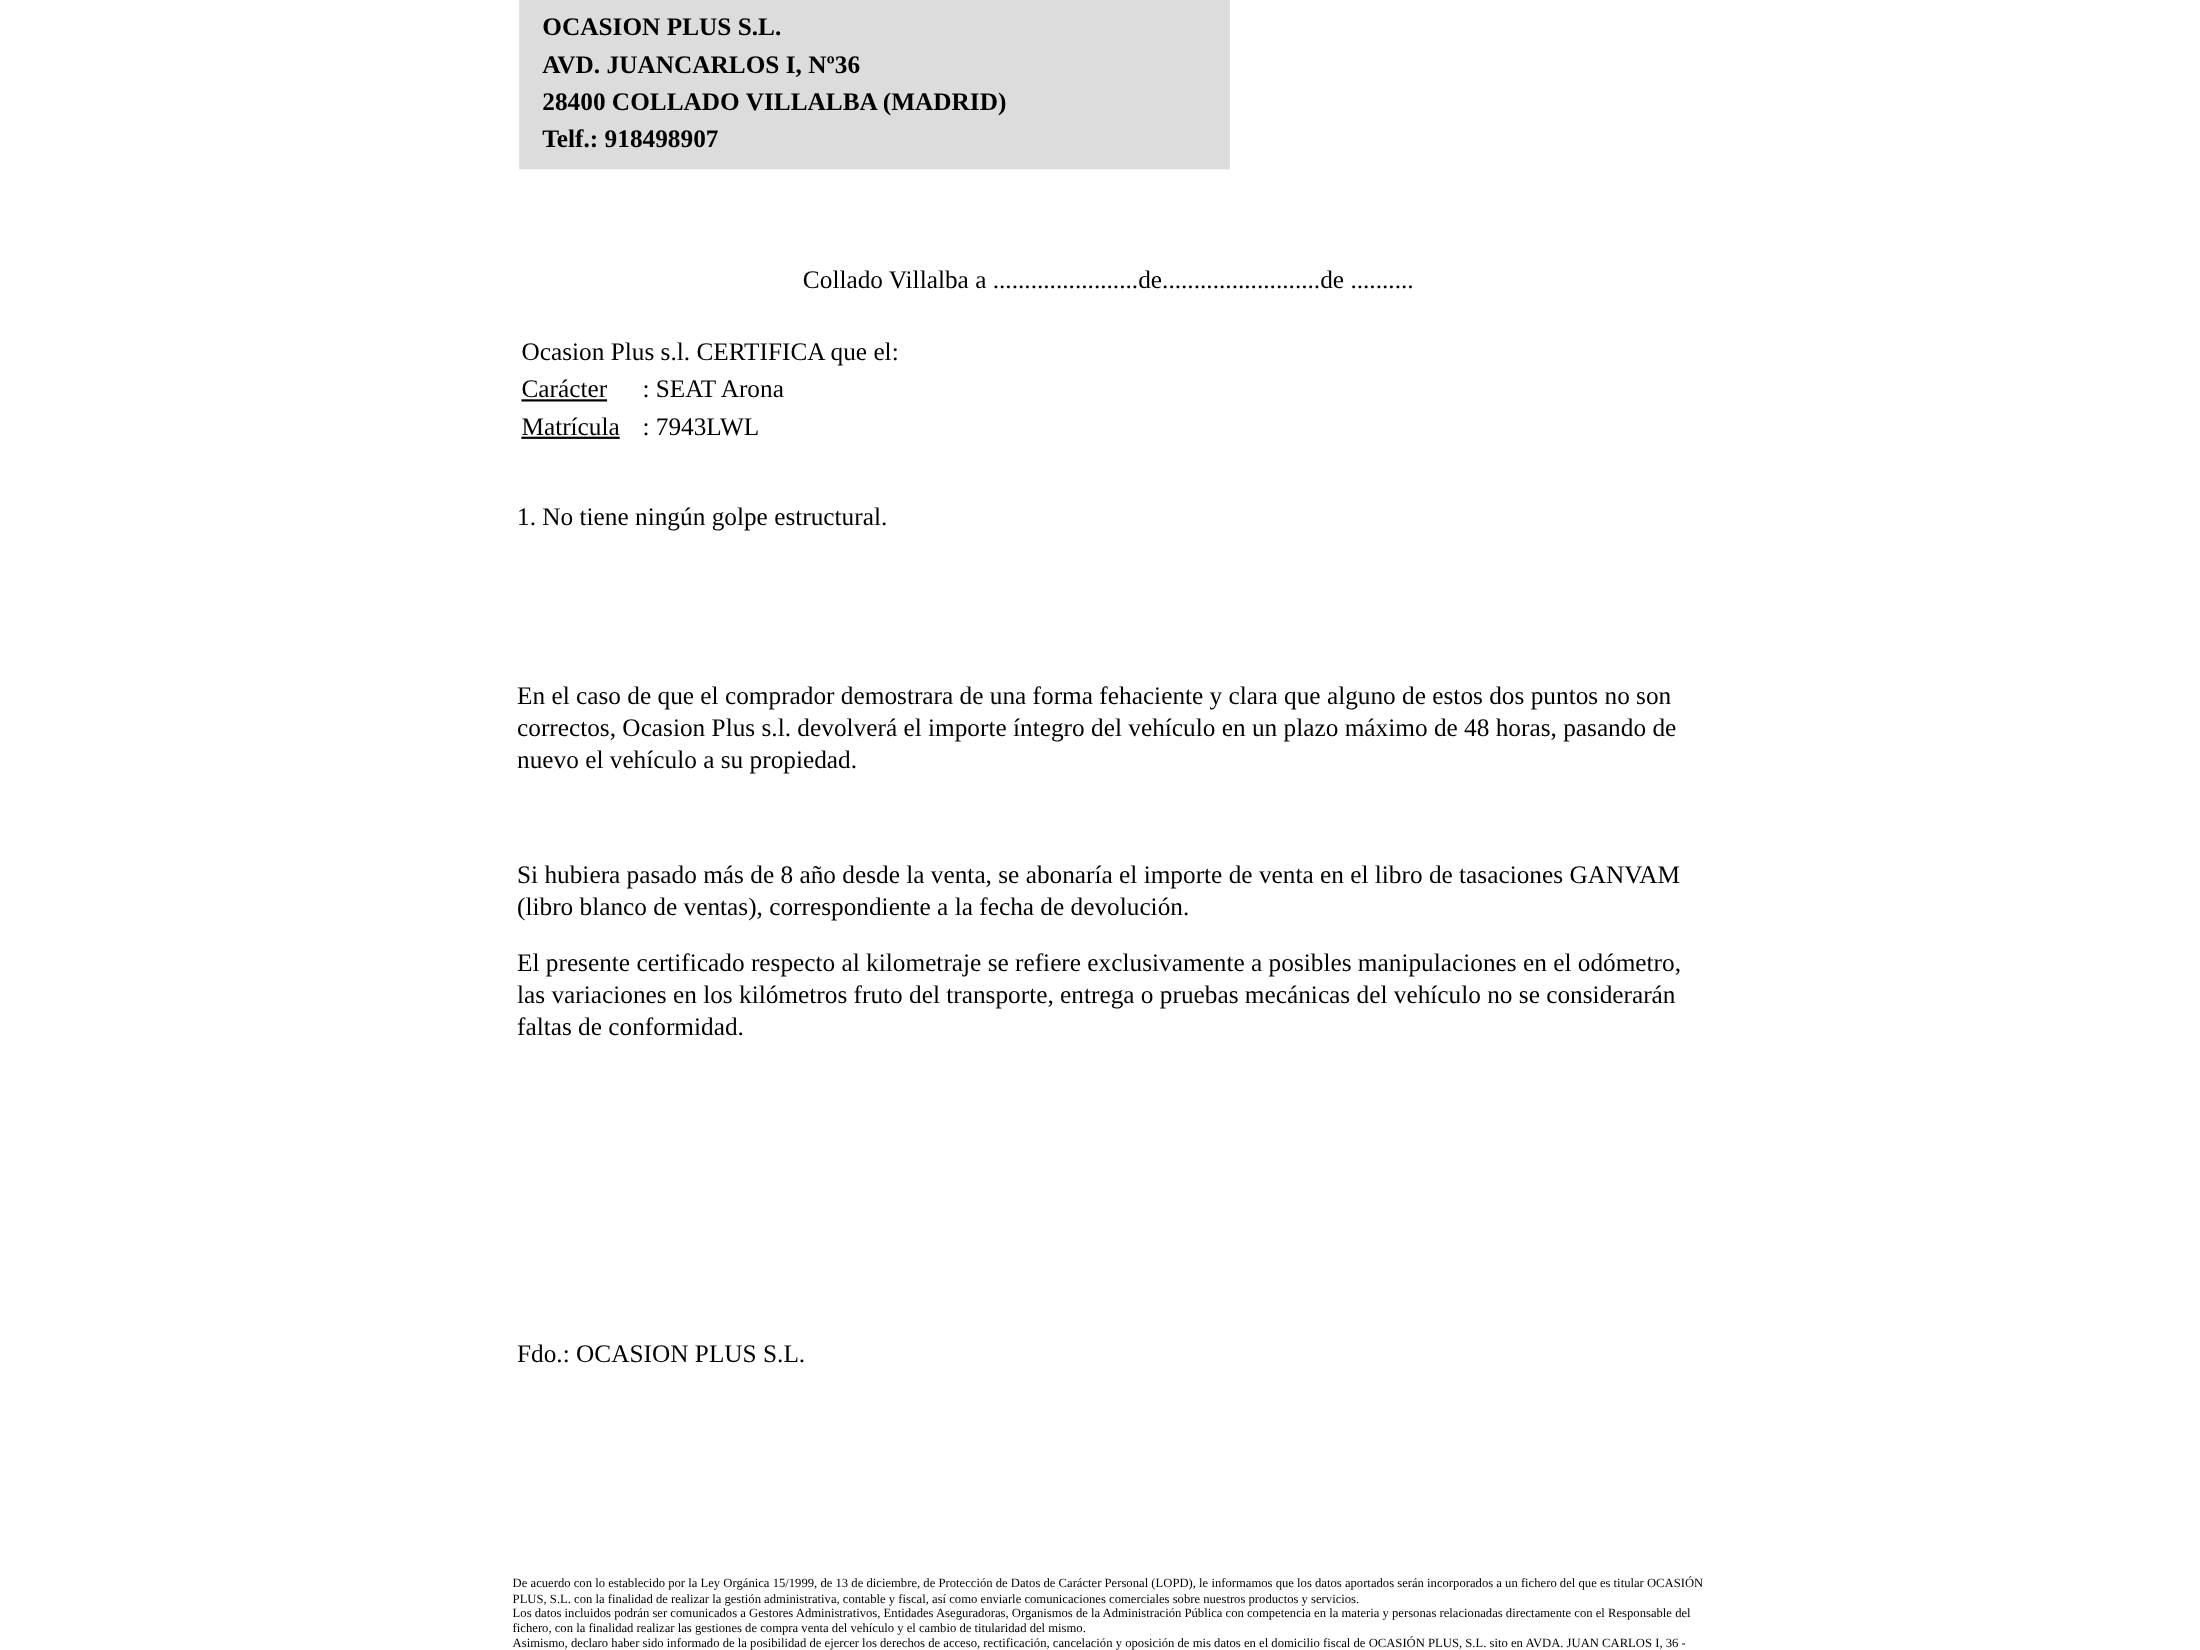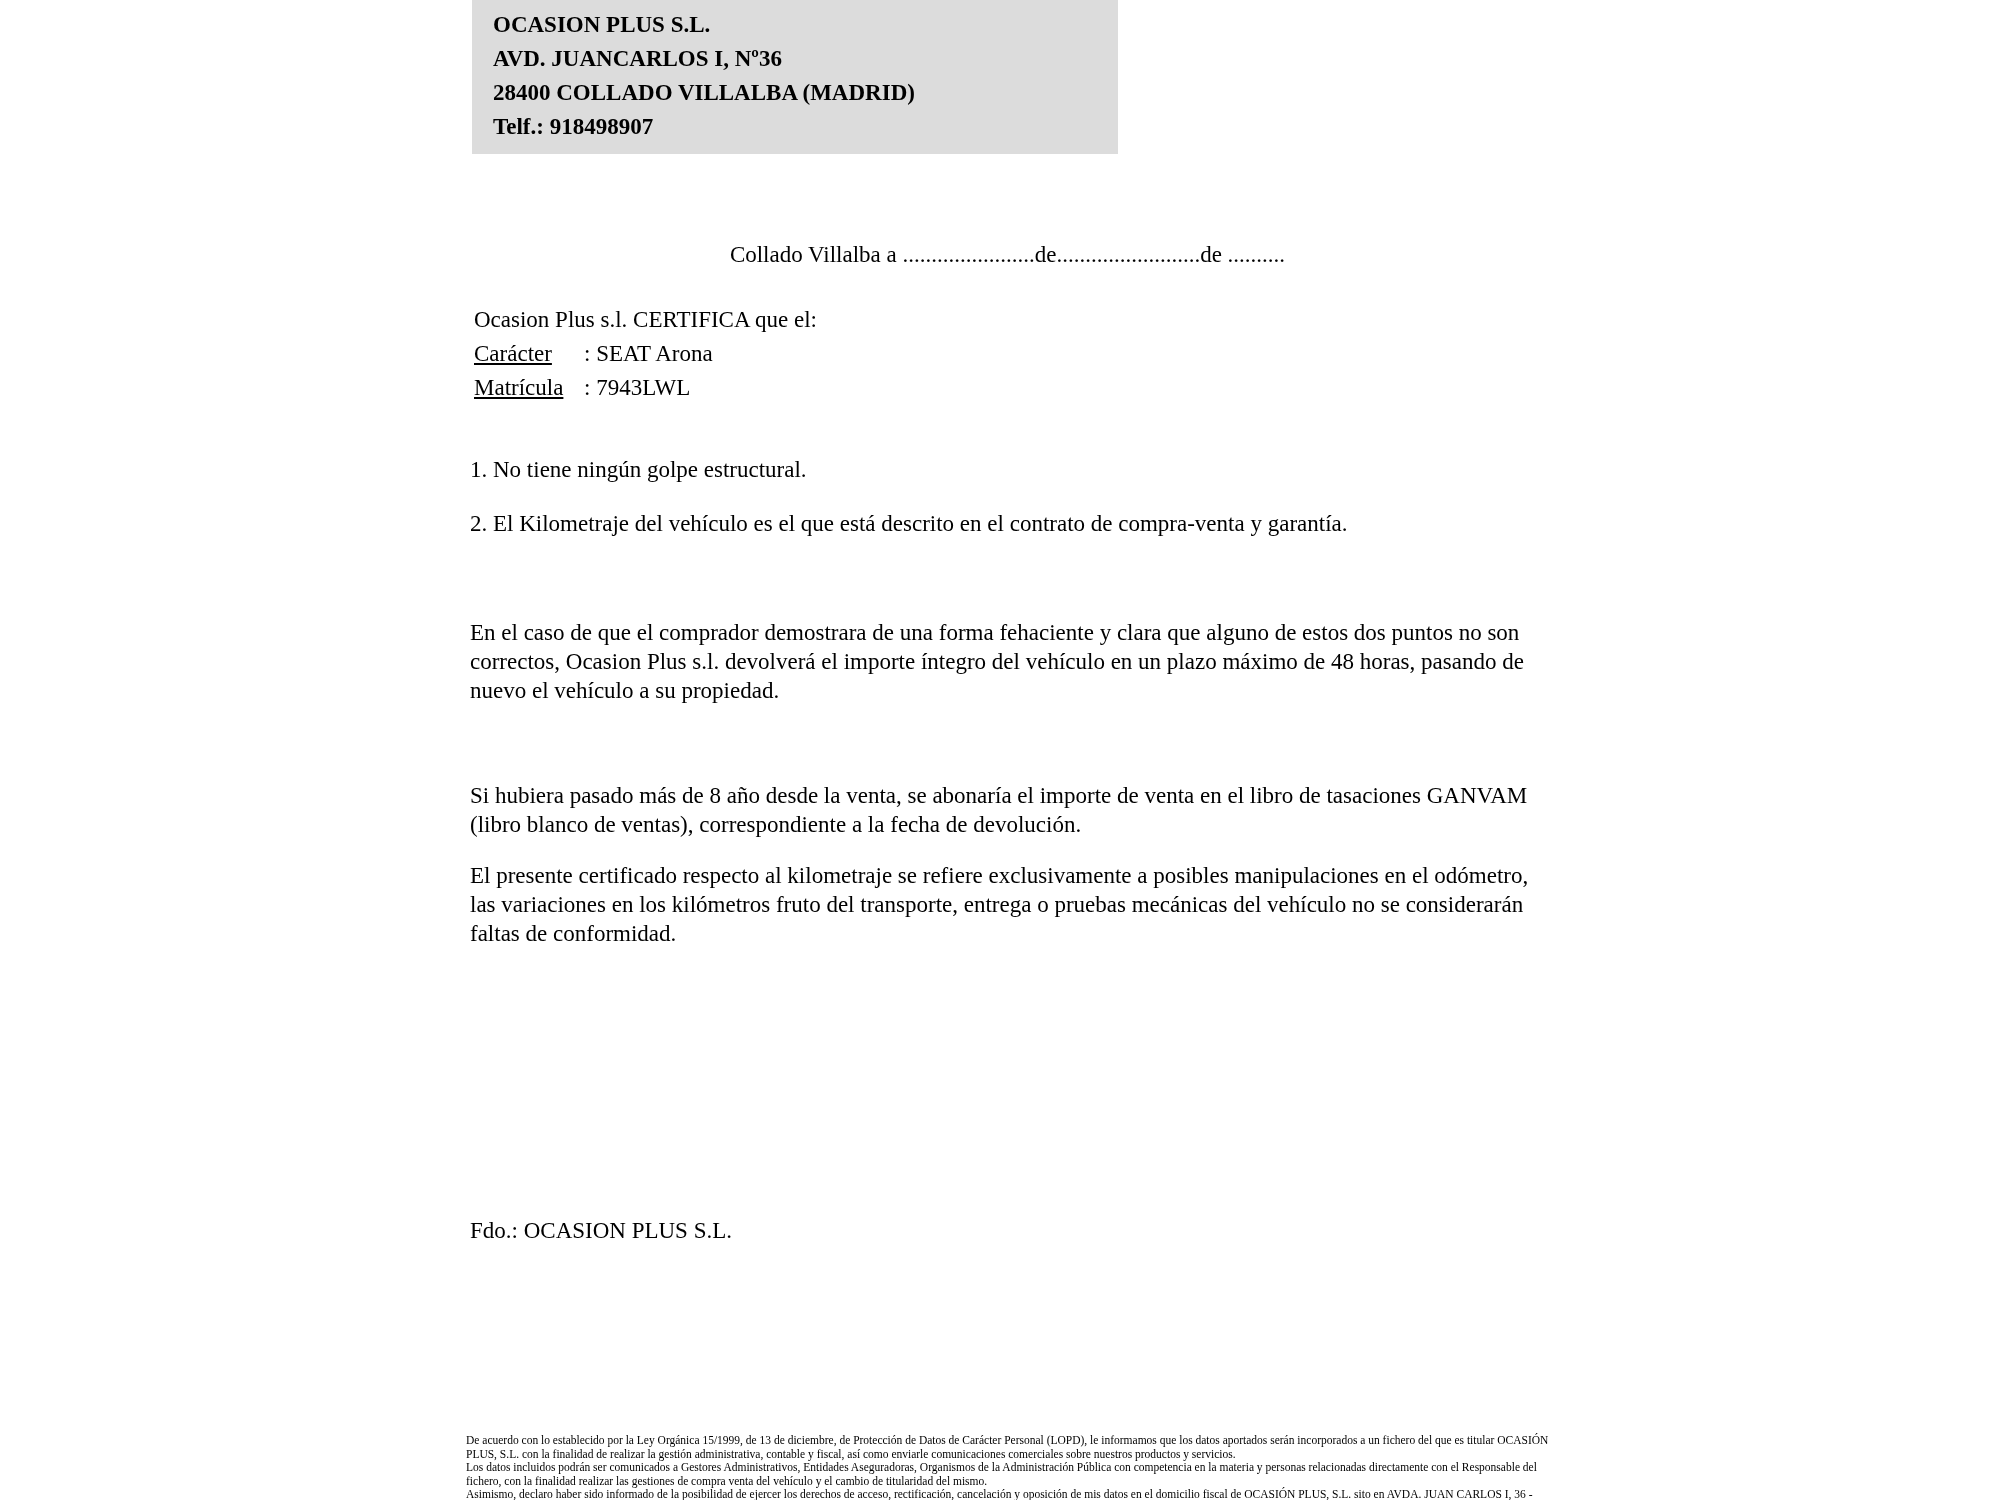--- a/index.html
+++ b/index.html
@@ -95,21 +95,20 @@
 
   <div class="kv-line kv-vehicle">
     <span class="kv-label"><span class="ul">Carácter</span></span><span>: SEAT Arona</span>
   </div>
 
   <div class="kv-line kv-plate">
     <span class="kv-label"><span class="ul">Matrícula</span></span><span>: 7943LWL</span>
   </div>
 
   <div class="point-1">1. No tiene ningún golpe estructural.</div>
-  <div class="point-2">2. El Kilometraje del vehículo es el que está descrito en el contrato de compra-venta y garantía.</div>
 
   <div class="para para-1">En el caso de que el comprador demostrara de una forma fehaciente y clara que alguno de estos dos puntos no son correctos, Ocasion Plus s.l. devolverá el importe íntegro del vehículo en un plazo máximo de 48 horas, pasando de nuevo el vehículo a su propiedad.</div>
   <div class="para para-3">Si hubiera pasado más de 8 año desde la venta, se abonaría el importe de venta en el libro de tasaciones GANVAM (libro blanco de ventas), correspondiente a la fecha de devolución.</div>
   <div class="para para-4">El presente certificado respecto al kilometraje se refiere exclusivamente a posibles manipulaciones en el odómetro, las variaciones en los kilómetros fruto del transporte, entrega o pruebas mecánicas del vehículo no se considerarán faltas de conformidad.</div>
 
   <div class="signature">Fdo.: OCASION PLUS S.L.</div>
 
   <div class="legal-footer">
     <div>De acuerdo con lo establecido por la Ley Orgánica 15/1999, de 13 de diciembre, de Protección de Datos de Carácter Personal (LOPD), le informamos que los datos aportados serán incorporados a un fichero del que es titular OCASIÓN PLUS, S.L. con la finalidad de realizar la gestión administrativa, contable y fiscal, así como enviarle comunicaciones comerciales sobre nuestros productos y servicios.</div>
     <div>Los datos incluidos podrán ser comunicados a Gestores Administrativos, Entidades Aseguradoras, Organismos de la Administración Pública con competencia en la materia y personas relacionadas directamente con el Responsable del fichero, con la finalidad realizar las gestiones de compra venta del vehículo y el cambio de titularidad del mismo.</div>

